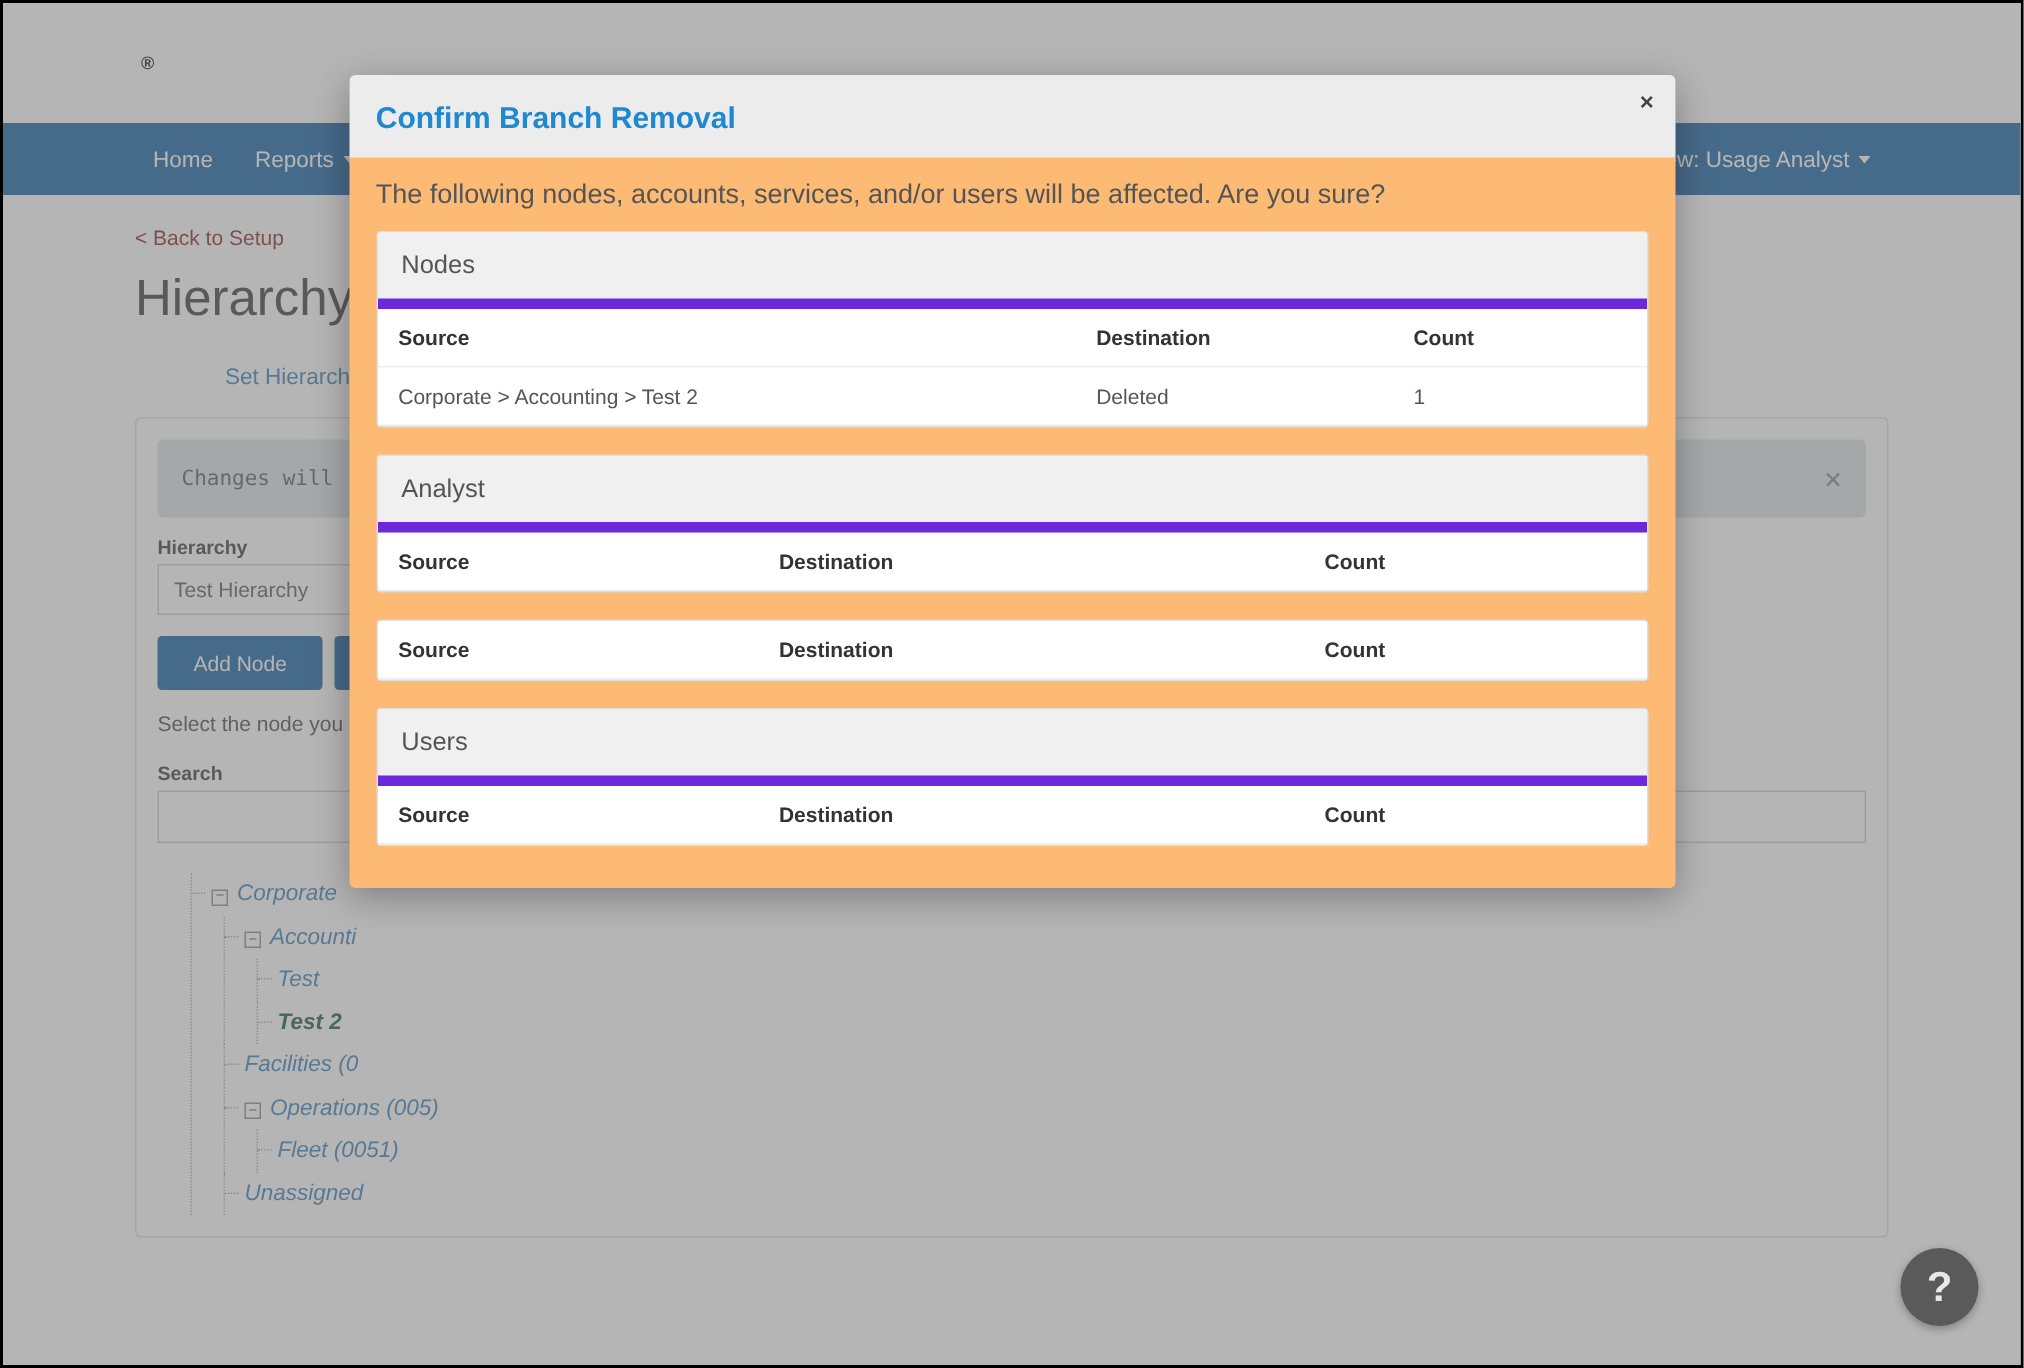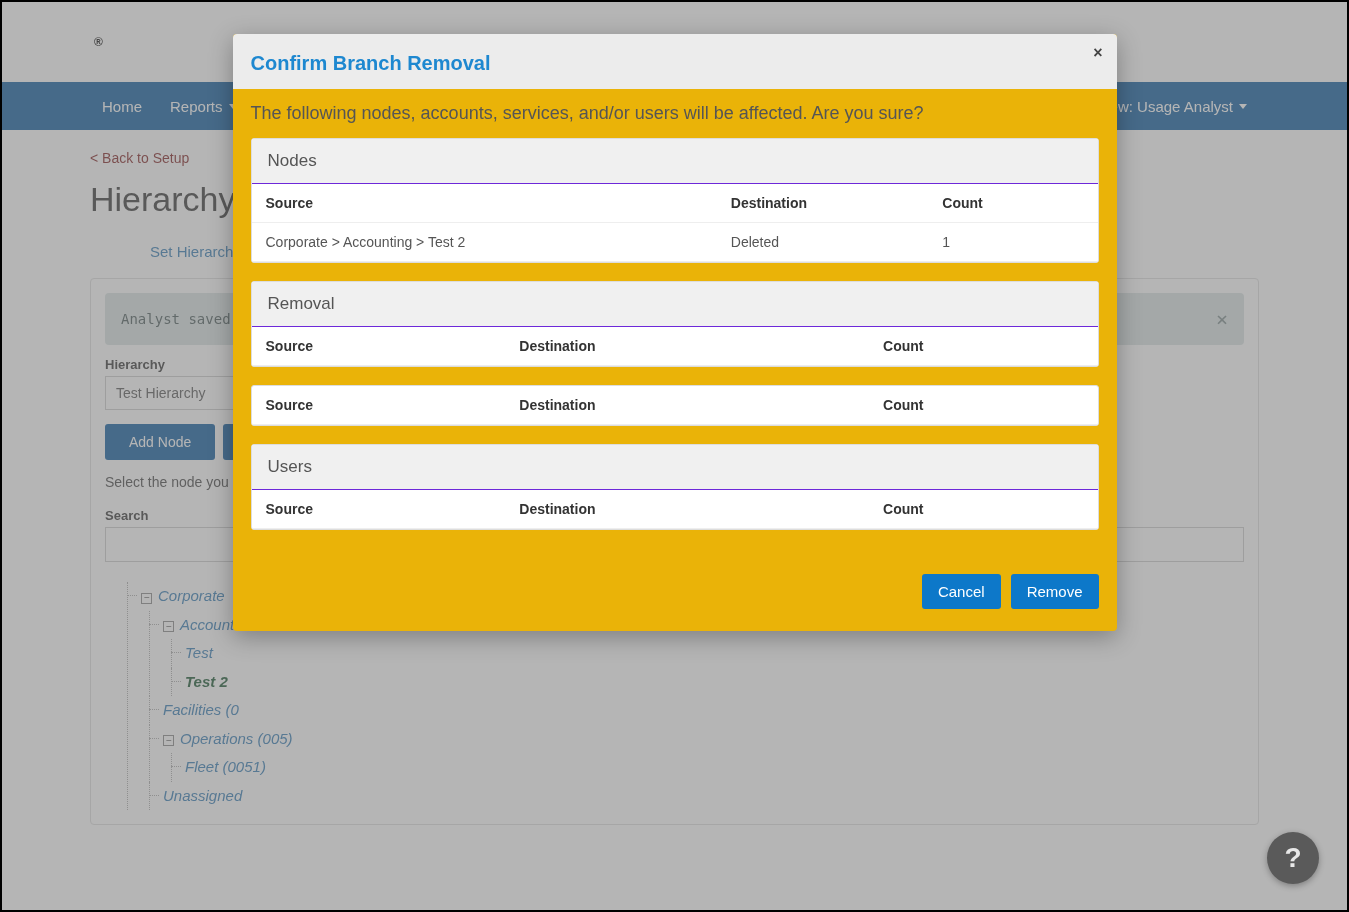--- a/index.html
+++ b/index.html
@@ -40,29 +40,29 @@
   .tree ul { list-style: none; margin-left: 22px; position: relative; font-style: italic; }
   .tree li { position: relative; }
   .tree li::before { content: ""; position: absolute; left: -14px; top: 0; bottom: 0; border-left: 1px dotted #aaa; }
   .tree li::after { content: ""; position: absolute; left: -14px; top: 13px; width: 10px; border-top: 1px dotted #aaa; }
   .tree .toggle { display: inline-flex; width: 11px; height: 11px; border: 1px solid #888; align-items: center; justify-content: center; font-size: 10px; line-height: 1; color: #555; background: #fff; margin-right: 6px; cursor: pointer; }
   .tree .node-label { cursor: pointer; }
   .tree .selected { font-weight: 700; color: #14532d; }
 
   
   .overlay { position: absolute; inset: 0; background: rgba(120,120,120,0.55); display: flex; align-items: flex-start; justify-content: center; }
-  .modal { width: 884px; background: #eab308; border-radius: 4px; box-shadow: 0 6px 24px rgba(0,0,0,0.3); margin-top: 32px; overflow: hidden; }
+  .modal { width: 884px; background: #fdba74; border-radius: 4px; box-shadow: 0 6px 24px rgba(0,0,0,0.3); margin-top: 48px; overflow: hidden; }
   .modal-header { background: #ececec; padding: 18px 18px 14px; position: relative; }
   .modal-title { color: #1e88d0; font-size: 20px; font-weight: 600; }
   .modal-close { position: absolute; top: 10px; right: 14px; font-size: 16px; color: #444; cursor: pointer; font-weight: 700; }
   .modal-body { padding: 14px 18px 10px; }
   .modal-msg { color: #555; font-size: 18px; margin-bottom: 14px; }
 
   .section { border: 1px solid #ddd; border-radius: 3px; margin-bottom: 18px; background: #fff; }
-  .section-h { background: #f0f0f0; padding: 12px 16px; font-size: 17px; color: #555; border-bottom: 1px solid #6d28d9; }
+  .section-h { background: #f0f0f0; padding: 12px 16px; font-size: 17px; color: #555; border-bottom: 7px solid #6d28d9; }
   table { width: 100%; border-collapse: collapse; table-layout: fixed; }
   th, td { text-align: left; padding: 11px 14px; border-bottom: 1px solid #eee; font-size: 14px; }
   th { font-weight: 700; color: #333; }
   td { color: #555; }
   .col-src { width: 55%; } .col-dest { width: 25%; } .col-count { width: 20%; }
   .col3-src { width: 30%; } .col3-dest { width: 43%; } .col3-count { width: 27%; }
 
   .modal-footer { padding: 16px 18px 22px; display: flex; justify-content: flex-end; gap: 10px; }
   .mbtn { padding: 9px 16px; border-radius: 3px; border: none; font-size: 15px; cursor: pointer; color: #fff; background: #0d78c9; }
 
@@ -97,21 +97,21 @@
   <div class="page">
     <a class="back-link">&lt; Back to Setup</a>
     <h1 class="page-title">Hierarchy</h1>
 
     <div class="tabs">
       <span class="tab">Set Hierarchy</span>
     </div>
 
     <div class="panel">
       <div class="alert">
-        <span>Analyst saved</span>
+        <span>Changes will</span>
         <span class="close">×</span>
       </div>
 
       <div class="label">Hierarchy</div>
       <div class="select">Test Hierarchy</div>
 
       <div class="btn-row">
         <button class="btn">Add Node</button>
         <button class="btn">M</button>
       </div>
@@ -172,21 +172,21 @@
             <tr>
               <td>Corporate &gt; Accounting &gt; Test 2</td>
               <td>Deleted</td>
               <td>1</td>
             </tr>
           </tbody>
         </table>
       </div>
 
       <div class="section">
-        <div class="section-h">Removal</div>
+        <div class="section-h">Analyst</div>
         <table>
           <thead>
               <tr>
             <th class="col3-src">Source</th>
             <th class="col3-dest">Destination</th>
             <th class="col3-count">Count</th>
           </tr>
             </thead>
         </table>
       </div>
@@ -209,20 +209,16 @@
           <thead>
               <tr>
             <th class="col3-src">Source</th>
             <th class="col3-dest">Destination</th>
             <th class="col3-count">Count</th>
           </tr>
             </thead>
         </table>
       </div>
     </div>
-    <div class="modal-footer">
-      <button class="mbtn">Cancel</button>
-      <button class="mbtn">Remove</button>
-    </div>
   </div>
 </div>
 
 <div class="help-fab">?</div>
 
 </body></html>

